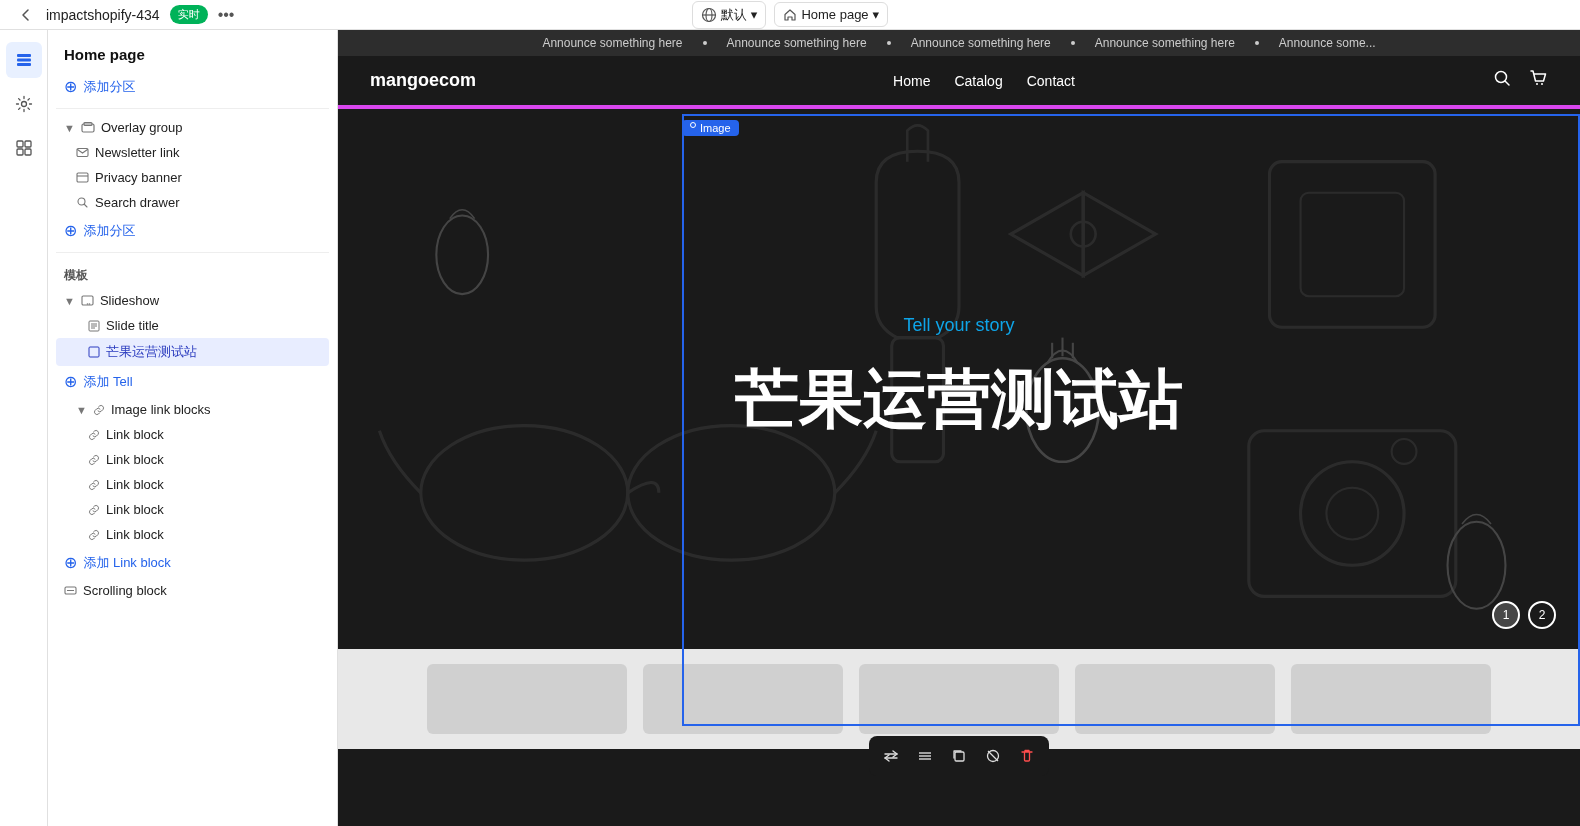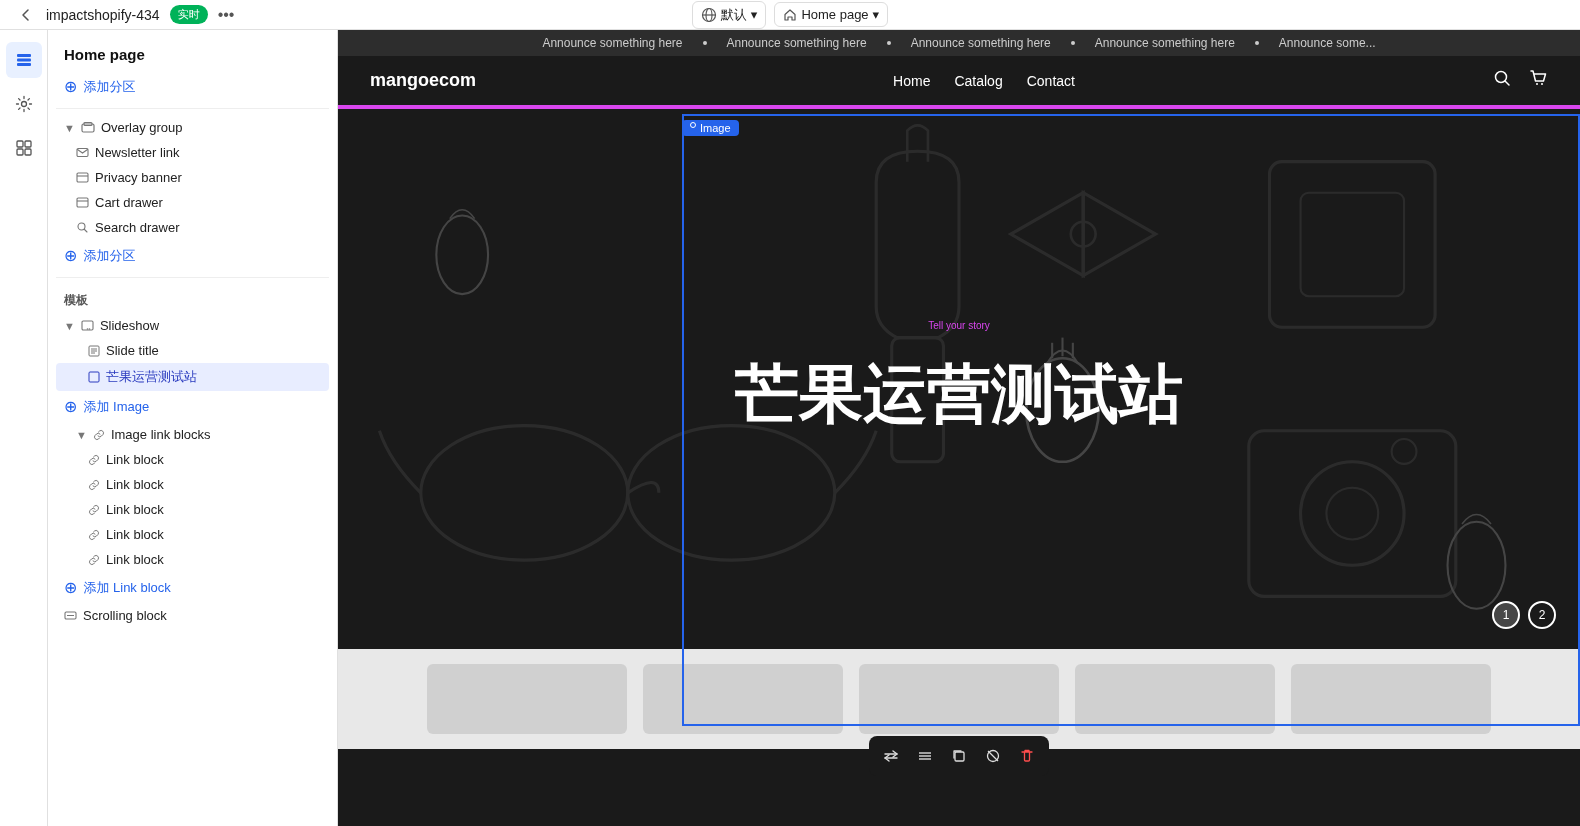--- a/index.html
+++ b/index.html
@@ -182,21 +182,21 @@
       align-items: center;
       justify-content: center;
       opacity: 0.3;
     }
     .hero-bg-pattern svg { width: 100%; height: 100%; }
     .hero-content {
       position: relative;
       z-index: 2;
       text-align: center;
     }
-    .hero-subtitle { color: #d946ef; font-size: 10px; margin-bottom: 20px; }
+    .hero-subtitle { color: #0ea5e9; font-size: 18px; margin-bottom: 20px; }
     .hero-title { color: #fff; font-size: 64px; font-weight: 900; }
 
     
     .slide-indicators {
       position: absolute;
       bottom: 20px;
       right: 24px;
       display: flex;
       gap: 8px;
       z-index: 10;
@@ -382,27 +382,20 @@
       </div>
 
       <div class="tree-item indent1">
         <svg width="13" height="13" viewBox="0 0 13 13" fill="none">
           <rect x="1" y="2" width="11" height="9" rx="1.2" stroke="#777" stroke-width="1.1"></rect>
           <line x1="1" y1="5" x2="12" y2="5" stroke="#777" stroke-width="1.1"></line>
         </svg>
         <span>Privacy banner</span>
       </div>
 
-      <div class="tree-item indent1">
-        <svg width="13" height="13" viewBox="0 0 13 13" fill="none">
-          <rect x="1" y="2" width="11" height="9" rx="1.2" stroke="#777" stroke-width="1.1"></rect>
-          <line x1="1" y1="5" x2="12" y2="5" stroke="#777" stroke-width="1.1"></line>
-        </svg>
-        <span>Cart drawer</span>
-      </div>
 
       <div class="tree-item indent1">
         <svg width="13" height="13" viewBox="0 0 13 13" fill="none">
           <circle cx="5.5" cy="5.5" r="3.5" stroke="#777" stroke-width="1.1"></circle>
           <path d="M8.5 8.5L11 11" stroke="#777" stroke-width="1.1" stroke-linecap="round"></path>
         </svg>
         <span>Search drawer</span>
       </div>
 
       <div class="add-section-btn indent1">
@@ -436,21 +429,21 @@
 
       <div class="tree-item indent2 active">
         <svg width="12" height="12" viewBox="0 0 12 12" fill="none">
           <rect x="1" y="1" width="10" height="10" rx="1" stroke="#2a3bbf" stroke-width="1"></rect>
         </svg>
         <span>芒果运营测试站</span>
       </div>
 
       <div class="add-section-btn indent2">
         <span style="font-size:16px;color:#2563eb;">⊕</span>
-        <span>添加 Image</span>
+        <span>添加 Tell</span>
       </div>
 
       <div class="tree-item indent1">
         <span class="collapse-icon">▼</span>
         <svg width="12" height="12" viewBox="0 0 12 12" fill="none">
           <path d="M5 7a2.5 2.5 0 003.5 0l1.5-1.5A2.5 2.5 0 006.5 2L5.5 3" stroke="#777" stroke-width="1" stroke-linecap="round"></path>
           <path d="M7 5a2.5 2.5 0 00-3.5 0L2 6.5A2.5 2.5 0 005.5 10L6.5 9" stroke="#777" stroke-width="1" stroke-linecap="round"></path>
         </svg>
         <span>Image link blocks</span>
       </div>

